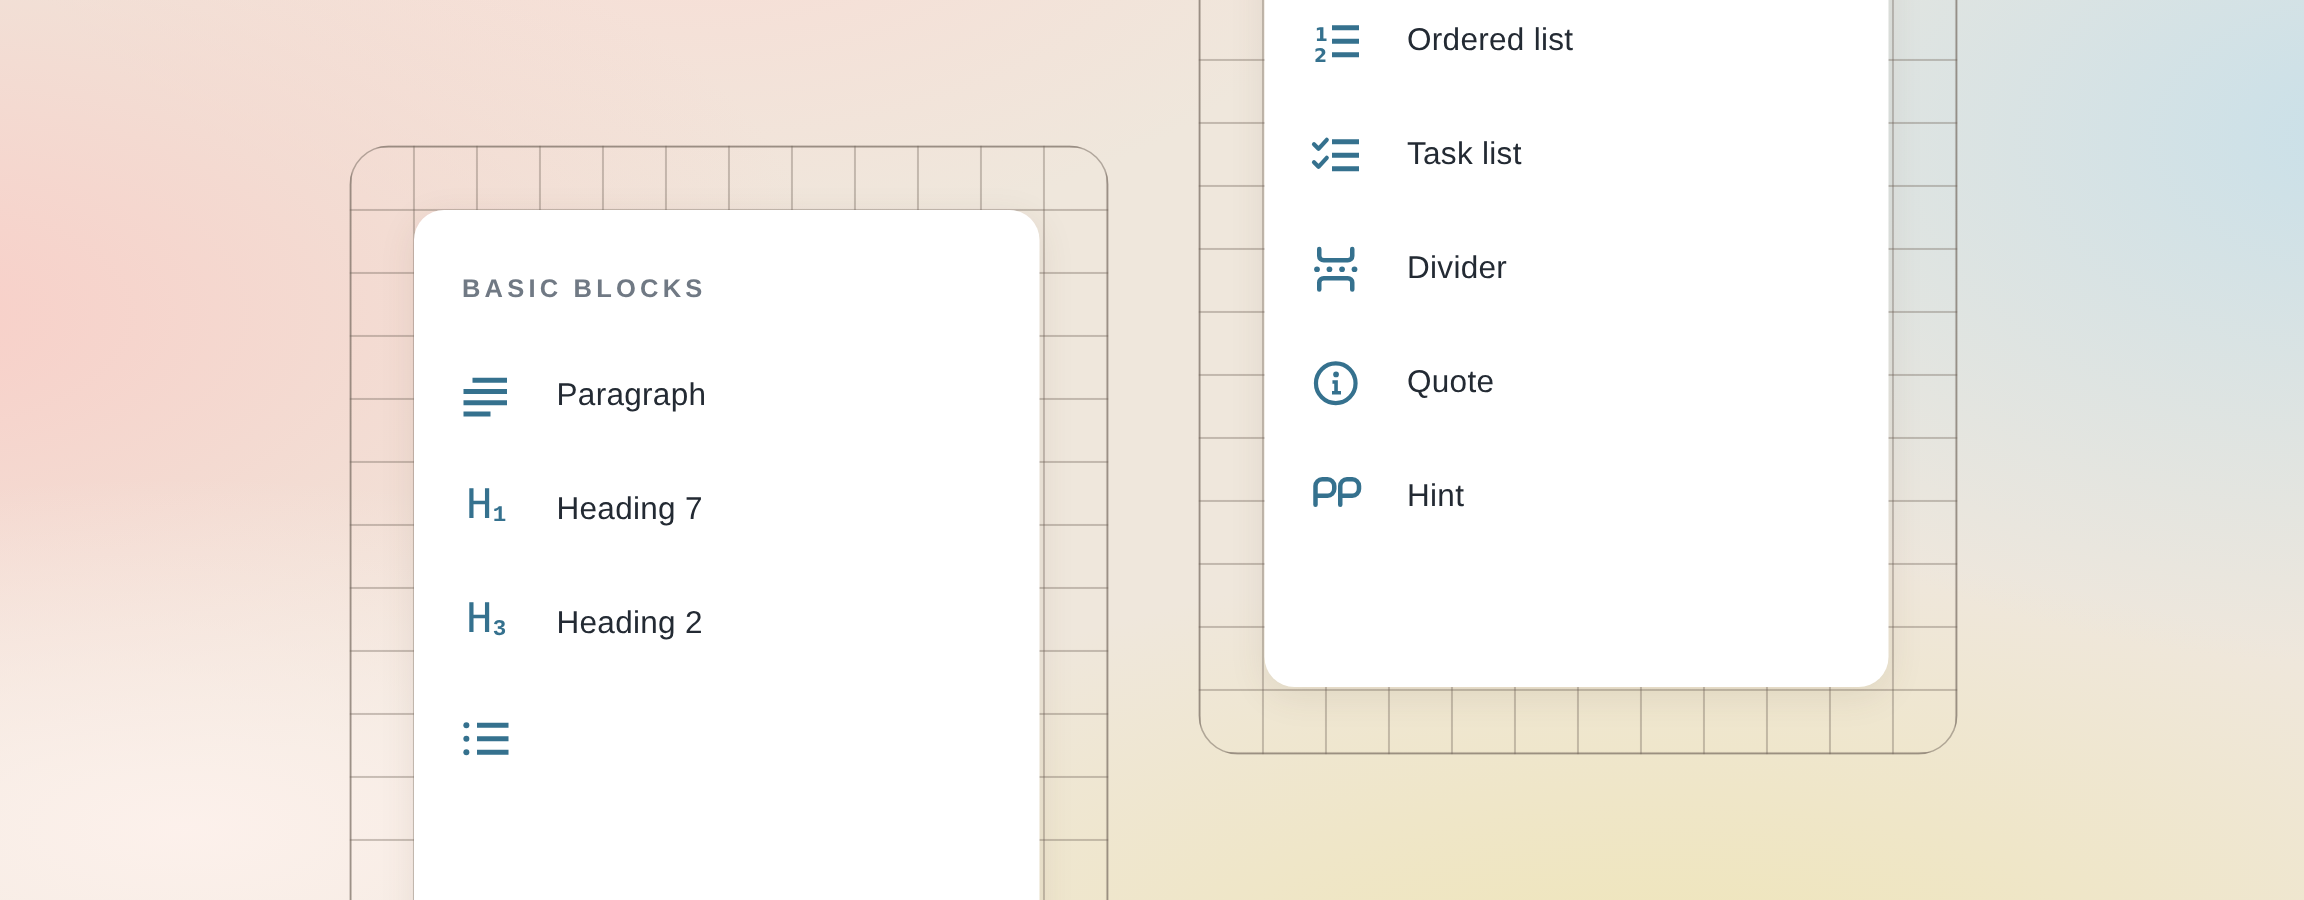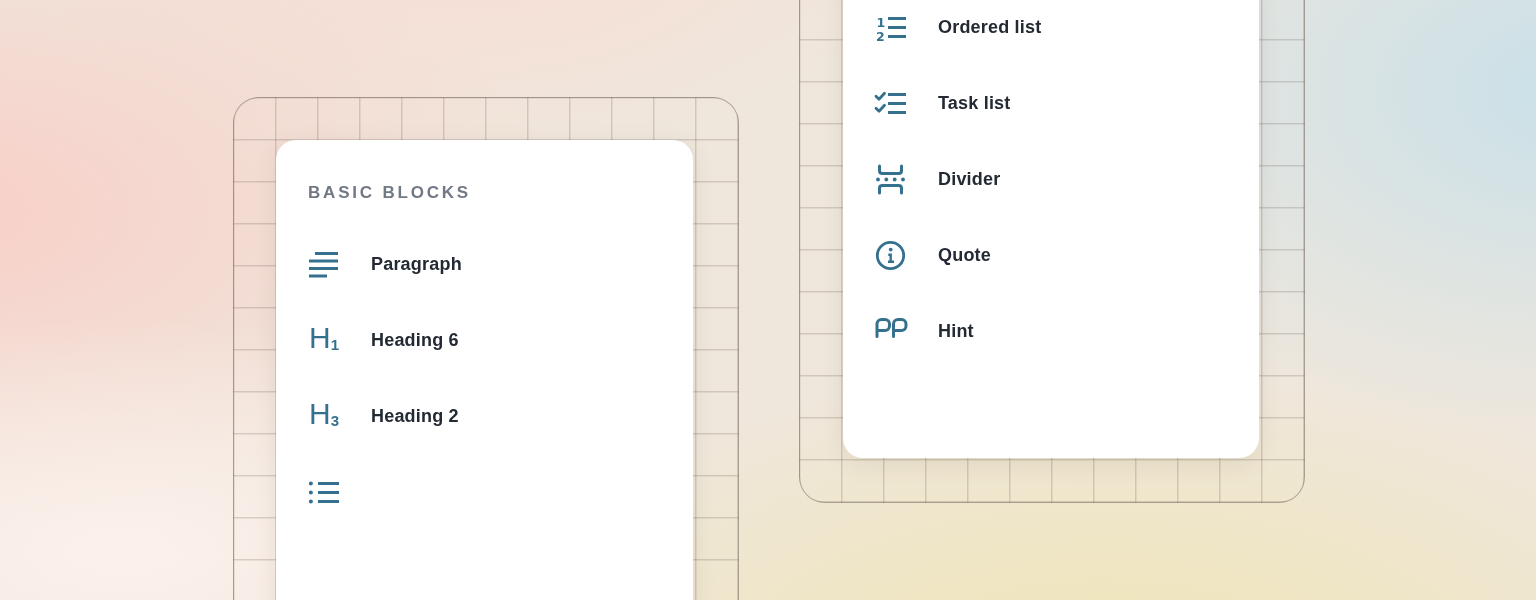--- a/index.html
+++ b/index.html
@@ -43,25 +43,25 @@
   .right-card .items{top:51px;}
   .menu-item{
     display:flex;align-items:center;height:76px;padding-left:31px;cursor:pointer;
   }
   .icon{
     width:33px;height:33px;flex:0 0 33px;display:flex;align-items:center;justify-content:center;
     color:var(--icon-color,#35718e);
   }
   .icon svg{width:33px;height:33px;display:block;overflow:visible;}
   .label{
-    margin-left:31px;font-size:18px;font-weight:700;letter-spacing:0.2px;
+    margin-left:31px;font-size:21px;font-weight:400;letter-spacing:0.2px;
     color:var(--label-color,#232a33);white-space:nowrap;
   }
   .hicon{
-    font-family:Liberation Sans, sans-serif;font-size:30px;font-weight:400;
+    font-family:Liberation Mono, monospace;font-size:30px;font-weight:400;
     line-height:33px;color:var(--icon-color,#35718e);letter-spacing:-1px;white-space:nowrap;
   }
   .hicon sub{
     font-size:15px;font-weight:700;letter-spacing:0;
     position:relative;top:2px;left:1px;vertical-align:baseline;
   }
 </style>
 </head>
 <body>
 
@@ -77,21 +77,21 @@
             <svg viewBox="0 0 33 33" fill="none" stroke="currentColor" stroke-width="3.2">
               <path d="M8 5.5H31M2 13H31M2 20.5H31M2 28H20"></path>
             </svg>
           </span>
           <span class="label">Paragraph</span>
         </div>
         <div class="menu-item">
           <span class="icon">
             <span class="hicon" aria-hidden="true">H<sub>1</sub></span>
           </span>
-          <span class="label">Heading 6</span>
+          <span class="label">Heading 7</span>
         </div>
         <div class="menu-item">
           <span class="icon">
             <span class="hicon" aria-hidden="true">H<sub>3</sub></span>
           </span>
           <span class="label">Heading 2</span>
         </div>
         <div class="menu-item">
           <span class="icon">
             <svg viewBox="0 0 33 33">

